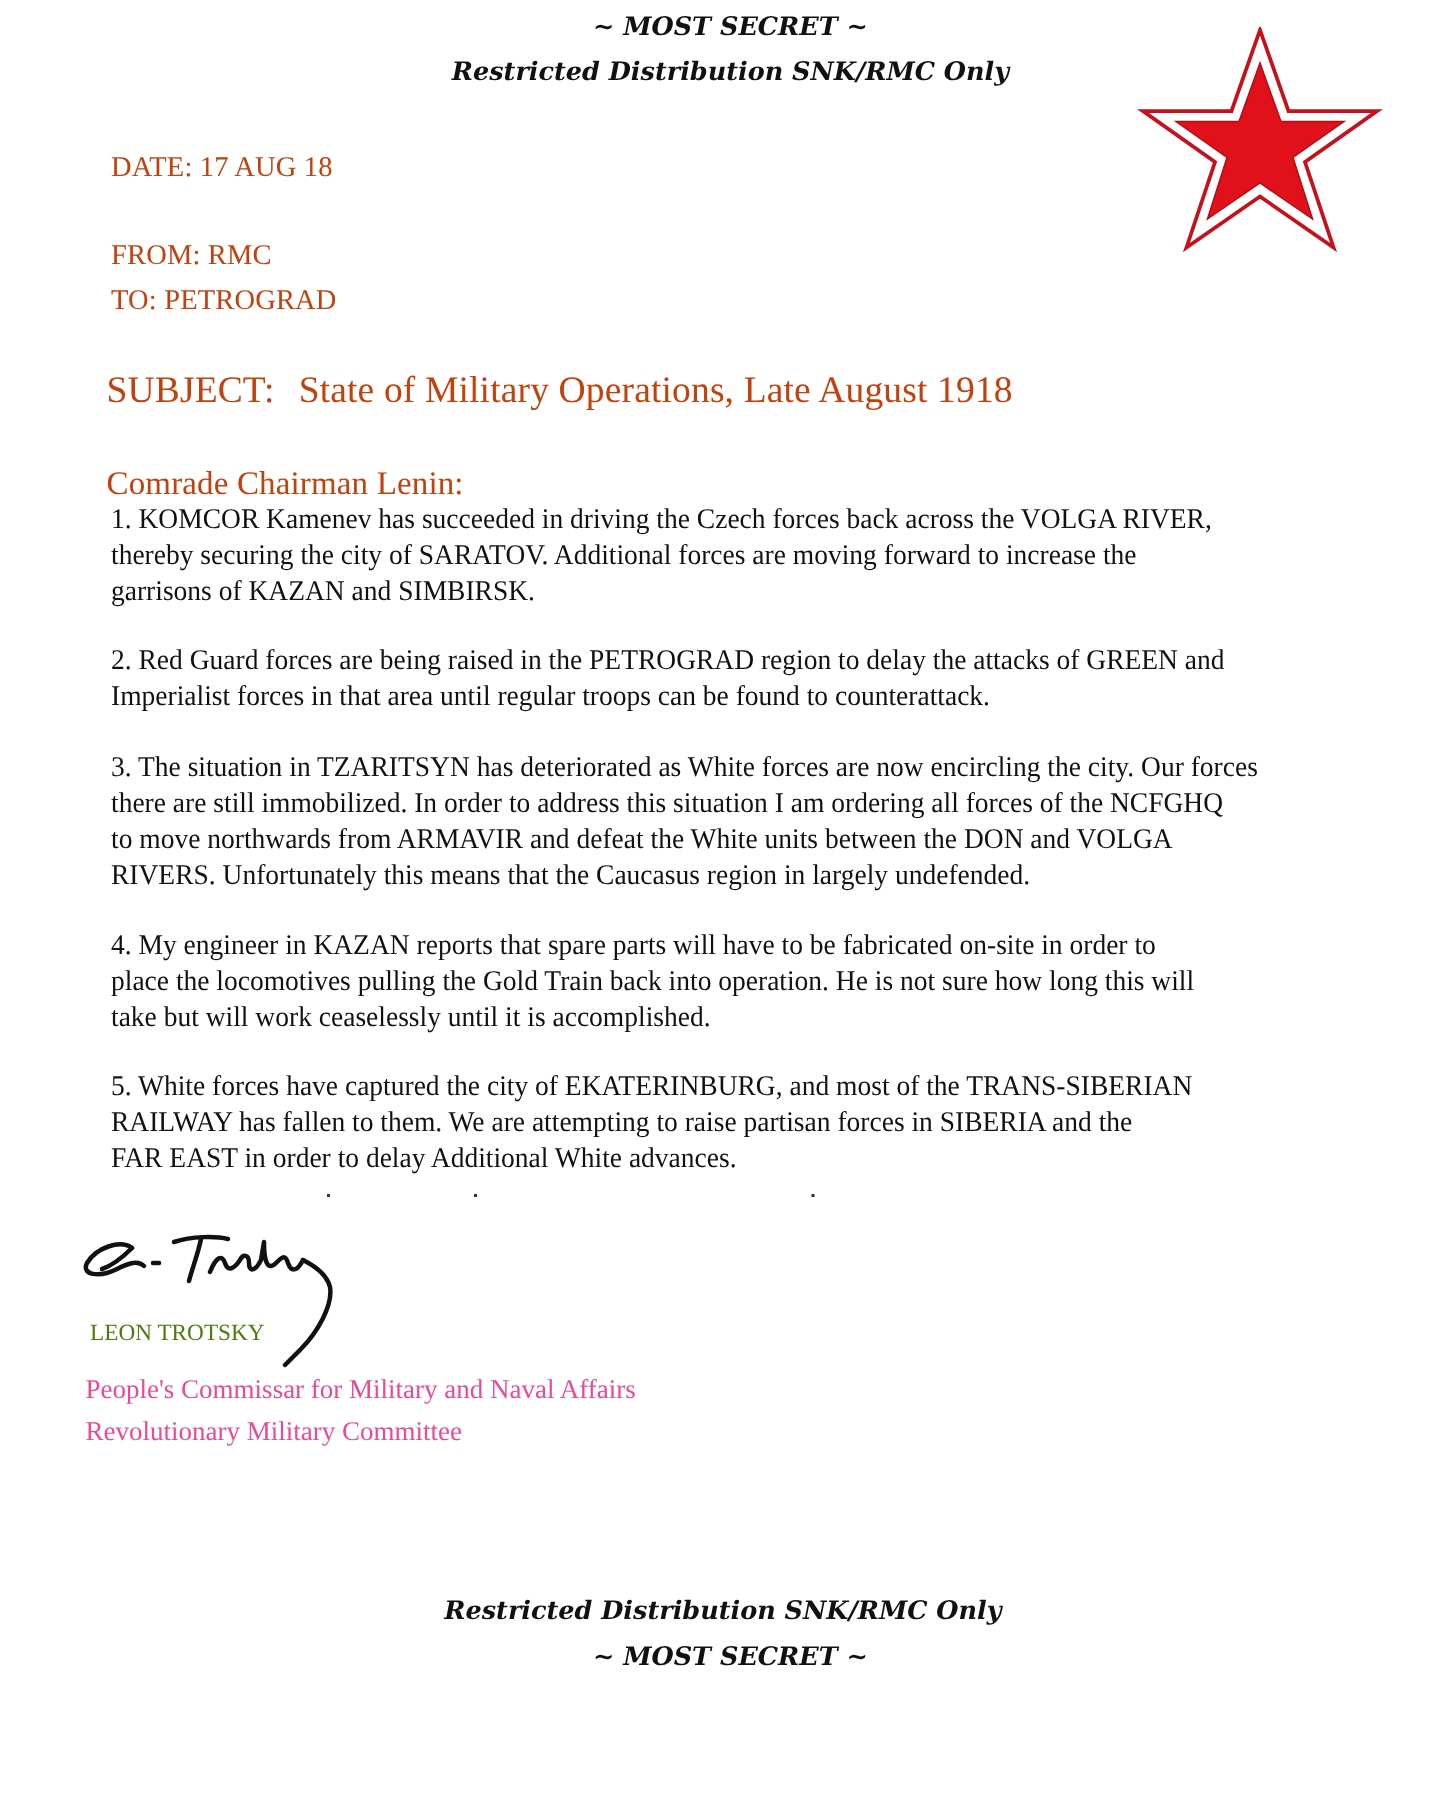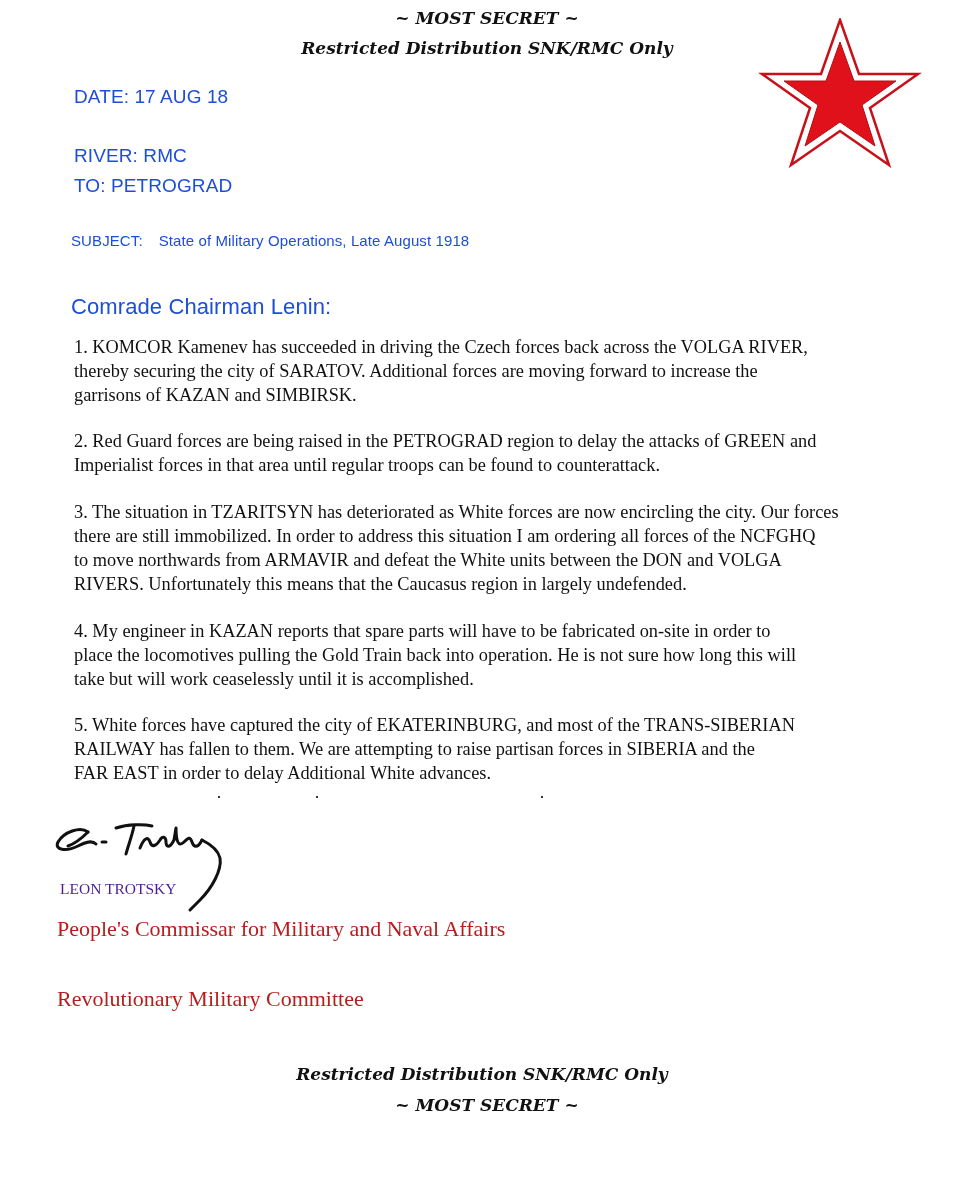--- a/index.html
+++ b/index.html
@@ -13,27 +13,27 @@
       font-style: italic; font-weight: bold; color: #111;
     }
     .classif.top1 { top: 8px; font-size: 17px; left: 5px; }
     .classif.top2 { top: 38px; font-size: 17px; left: 5px; }
     .classif.bot1 { top: 1064px; font-size: 17px; left: 0; }
     .classif.bot2 { top: 1095px; font-size: 17px; left: 5px; }
 
     .star { position: absolute; left: 758px; top: 18px; width: 164px; height: 150px; }
 
     .hdr {
-      position: absolute; font-family: Liberation Sans, sans-serif;
-      font-size: 19px; color: #1d4ed8; letter-spacing: 0.1px;
+      position: absolute; font-family: Liberation Serif, serif;
+      font-size: 19px; color: #c2410c; letter-spacing: 0.1px; margin-top: 15px;
     }
     .date { left: 74px; top: 86px; }
     .from { left: 74px; top: 145px; }
     .to { left: 74px; top: 175px; }
-    .subject { left: 71px; top: 232px; font-size: 15px; }
+    .subject { left: 71px; top: 232px; font-size: 25px; }
     .subject .val { margin-left: 16px; }
     .salutation { left: 71px; top: 294px; font-size: 22px; }
 
     .para {
       position: absolute; left: 74px; width: 880px;
       font-family: "Liberation Serif", serif; font-size: 19px; line-height: 24px;
       color: #111; transform: scaleX(0.965); transform-origin: left top;
       white-space: nowrap;
     }
     .para span.line { display: block; }
@@ -42,28 +42,28 @@
     .p3 { top: 500px; }
     .p4 { top: 619px; }
     .p5 { top: 713px; }
 
     .dots { position: absolute; top: 796px; left: 0; width: 964px; height: 6px; }
     .dots i { position: absolute; width: 2px; height: 2px; background: #333; top: 0; }
 
     .signature { position: absolute; left: 52px; top: 818px; width: 190px; height: 95px; }
     .signame {
       position: absolute; left: 60px; top: 880px;
-      font-family: "Liberation Serif", serif; font-size: 15.5px; color: #4c1d95;
+      font-family: "Liberation Serif", serif; font-size: 15.5px; color: #4d7c0f;
     }
     .sigtitle {
       position: absolute; left: 57px;
-      font-family: "Liberation Serif", serif; font-size: 22px; color: #b91c1c;
+      font-family: "Liberation Serif", serif; font-size: 18px; color: #ec4899;
     }
     .sigtitle.t1 { top: 916px; }
-    .sigtitle.t2 { top: 986px; }
+    .sigtitle.t2 { top: 944px; }
   </style>
 </head>
 <body>
 
 <div>
 
   <div class="classif top1">~ MOST SECRET ~</div>
   <div class="classif top2">Restricted Distribution SNK/RMC Only</div>
 
   <svg class="star" viewBox="0 0 164 150">
@@ -71,21 +71,21 @@
     <polygon points="82,2 101,56 160,56 112,90 131,147 82,113 33,147 52,90 4,56 63,56" fill="#ffffff" stroke="#c8101a" stroke-width="2.5" stroke-linejoin="miter"></polygon>
 
     <polygon points="82,24 96,63 138,63 104,87 117,128 82,104 47,128 60,87 26,63 68,63" fill="#e0111a" stroke="#b40d15" stroke-width="1"></polygon>
   </svg>
 
   <div class="hdr date">
     <span>DATE:</span>
     <span>17 AUG 18</span>
   </div>
   <div class="hdr from">
-    <span>RIVER:</span>
+    <span>FROM:</span>
     <span>RMC</span>
   </div>
   <div class="hdr to">
     <span>TO:</span>
     <span>PETROGRAD</span>
   </div>
   <div class="hdr subject">
     <span>SUBJECT:</span><span class="val">State of Military Operations, Late August 1918</span>
   </div>
 

